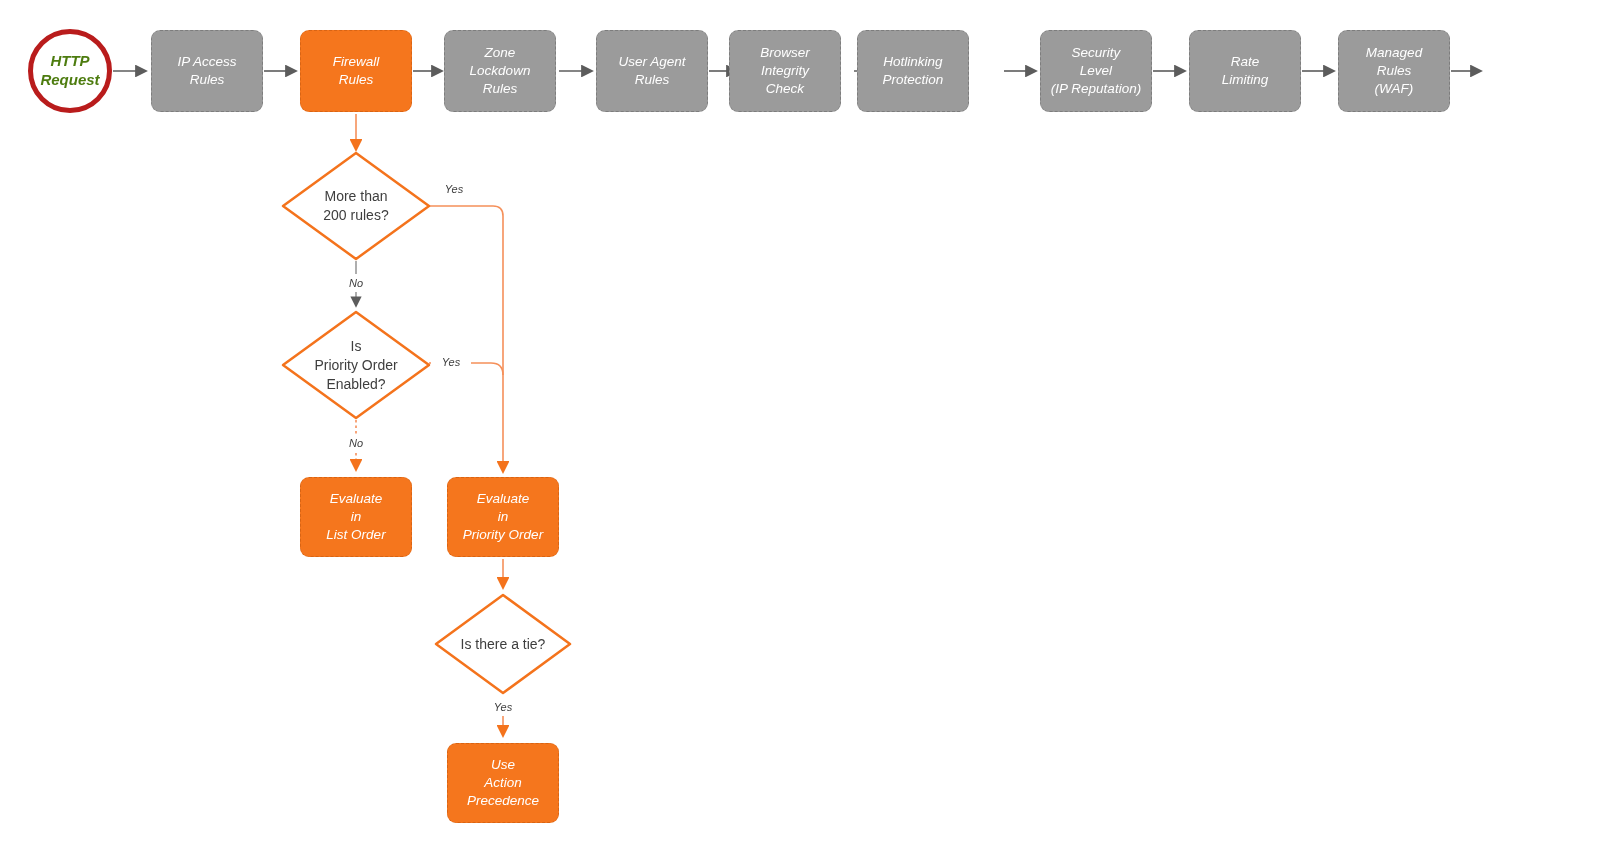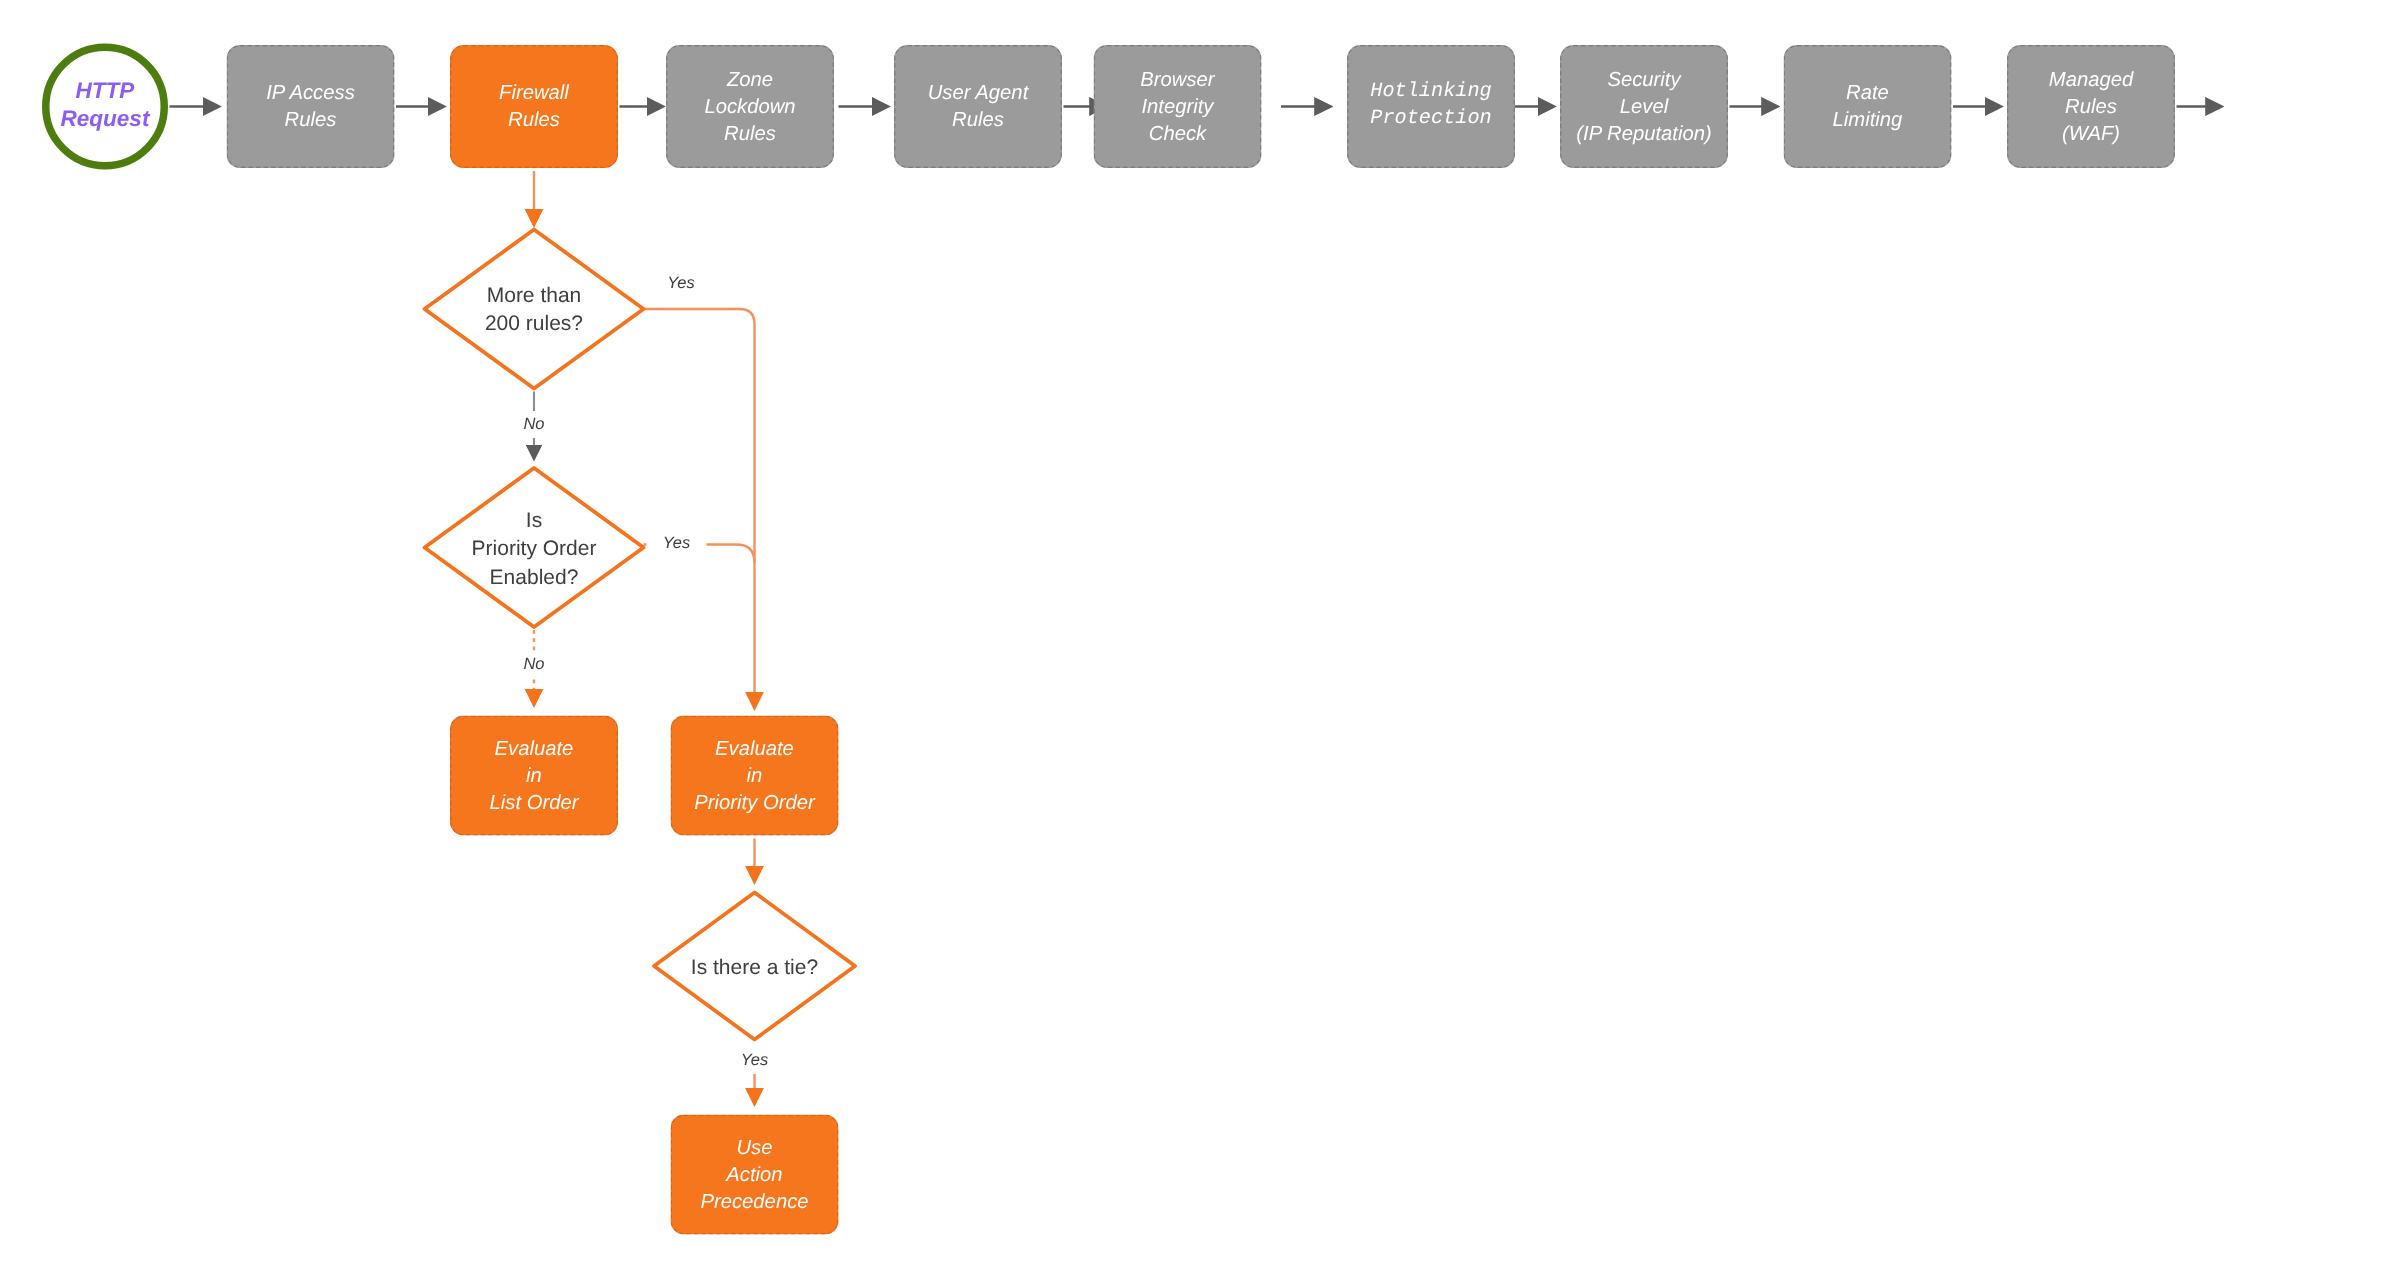--- a/index.html
+++ b/index.html
@@ -21,21 +21,21 @@
   .step.orange { background:#F5761D; border:1px dashed rgba(150,60,0,0.3); }
   .proc {
     width:112px; height:80px; border-radius:9px; background:#F5761D;
     border:1px dashed rgba(150,60,0,0.3);
     color:#ffffff; font-style:italic; font-size:13.5px; line-height:1.35;
   }
   .circle {
     width:84px; height:84px; border-radius:50%;
     font-weight:bold; font-style:italic; font-size:15px; line-height:1.25;
   }
-  .circle.start { background:#ffffff; border:5px solid #4d7c0f; color:#8b5cf6; }
+  .circle.start { background:#ffffff; border:5px solid #b91c1c; color:#4d7c0f; }
   .circle.end   { background:#1779BD; color:#ffffff; }
   .diamond-label {
     position:absolute; color:#3E3E3E; font-size:14px; line-height:19px;
     text-align:center; white-space:pre-line;
   }
   .edge-label {
     position:absolute; width:40px; color:#3E3E3E; font-size:11px; line-height:18px;
     font-style:italic; text-align:center;
   }
   .edge-label.masked { background:#ffffff;text-align:center; }
@@ -105,21 +105,21 @@
   </div>
   <div class="node step gray" style="left:596px;">
     <span class="label">User Agent
 Rules</span>
   </div>
   <div class="node step gray" style="left:729px;">
     <span class="label">Browser
 Integrity
 Check</span>
   </div>
-  <div class="node step gray" style="left:898px;font-family:Liberation Mono, monospace;">
+  <div class="node step gray" style="left:857px;">
     <span class="label">Hotlinking
 Protection</span>
   </div>
   <div class="node step gray" style="left:1189px;">
     <span class="label">Rate
 Limiting</span>
   </div>
   <div class="node step gray" style="left:1040px;">
     <span class="label">Security
 Level

